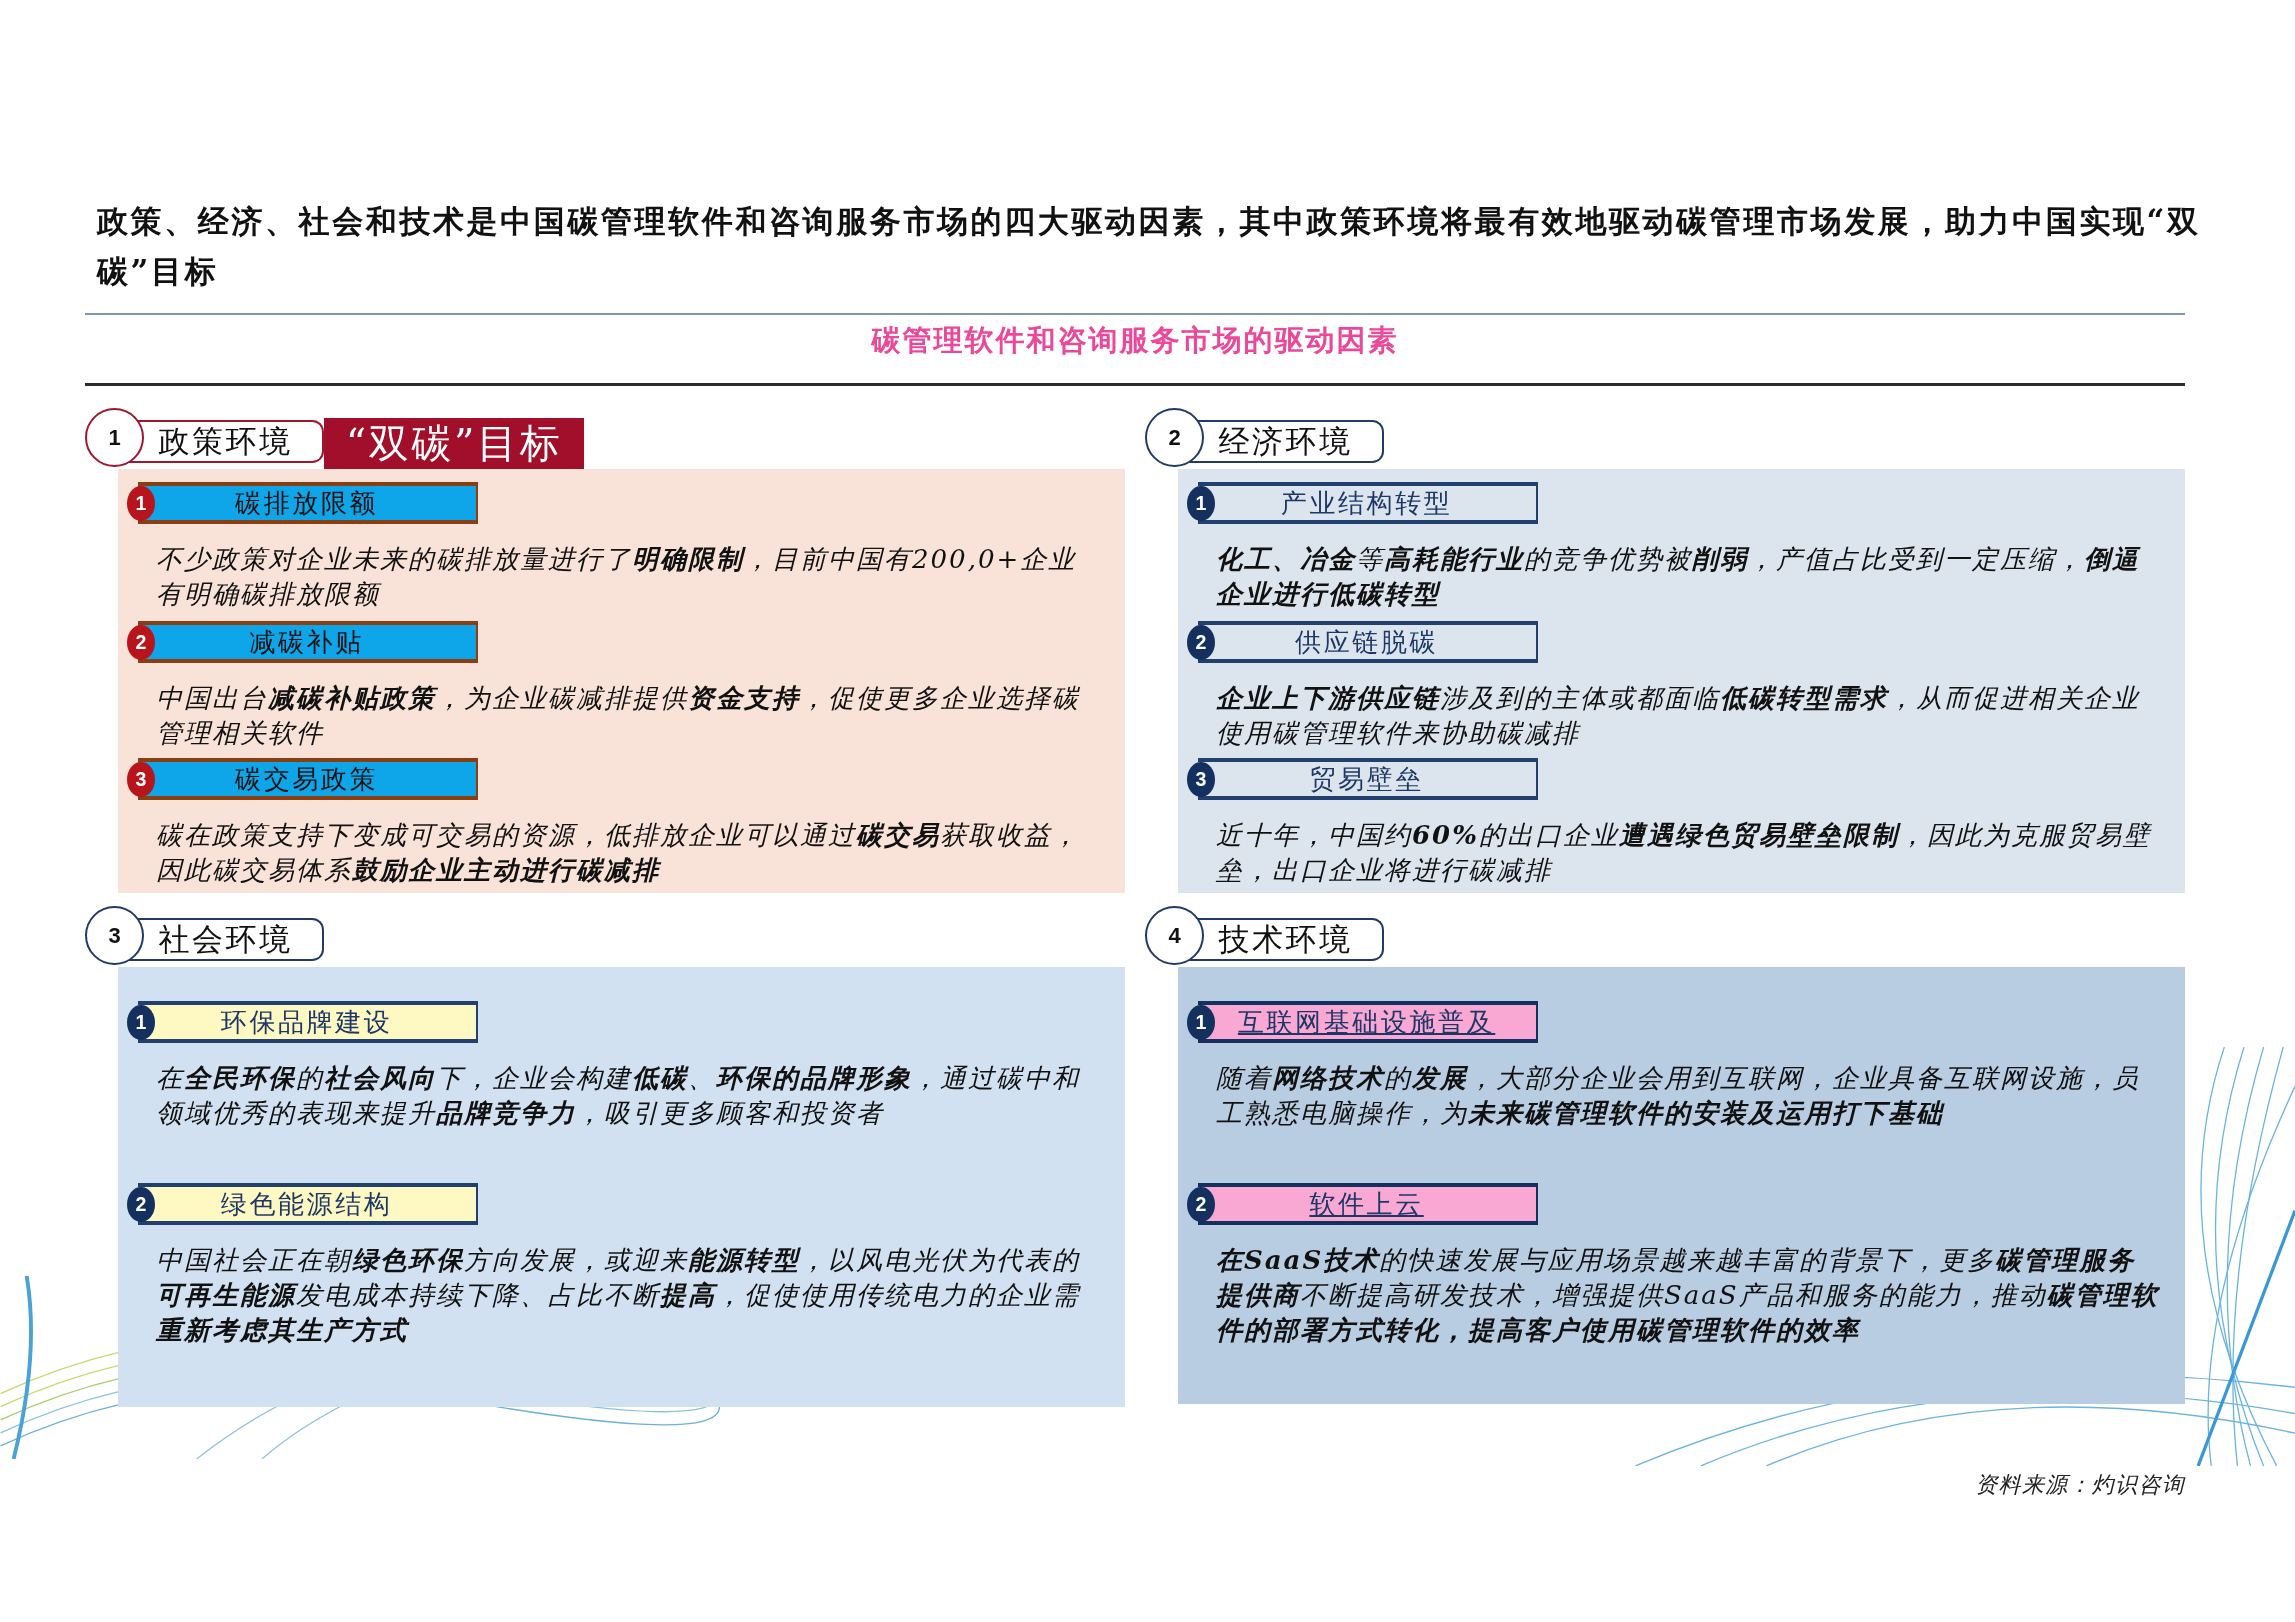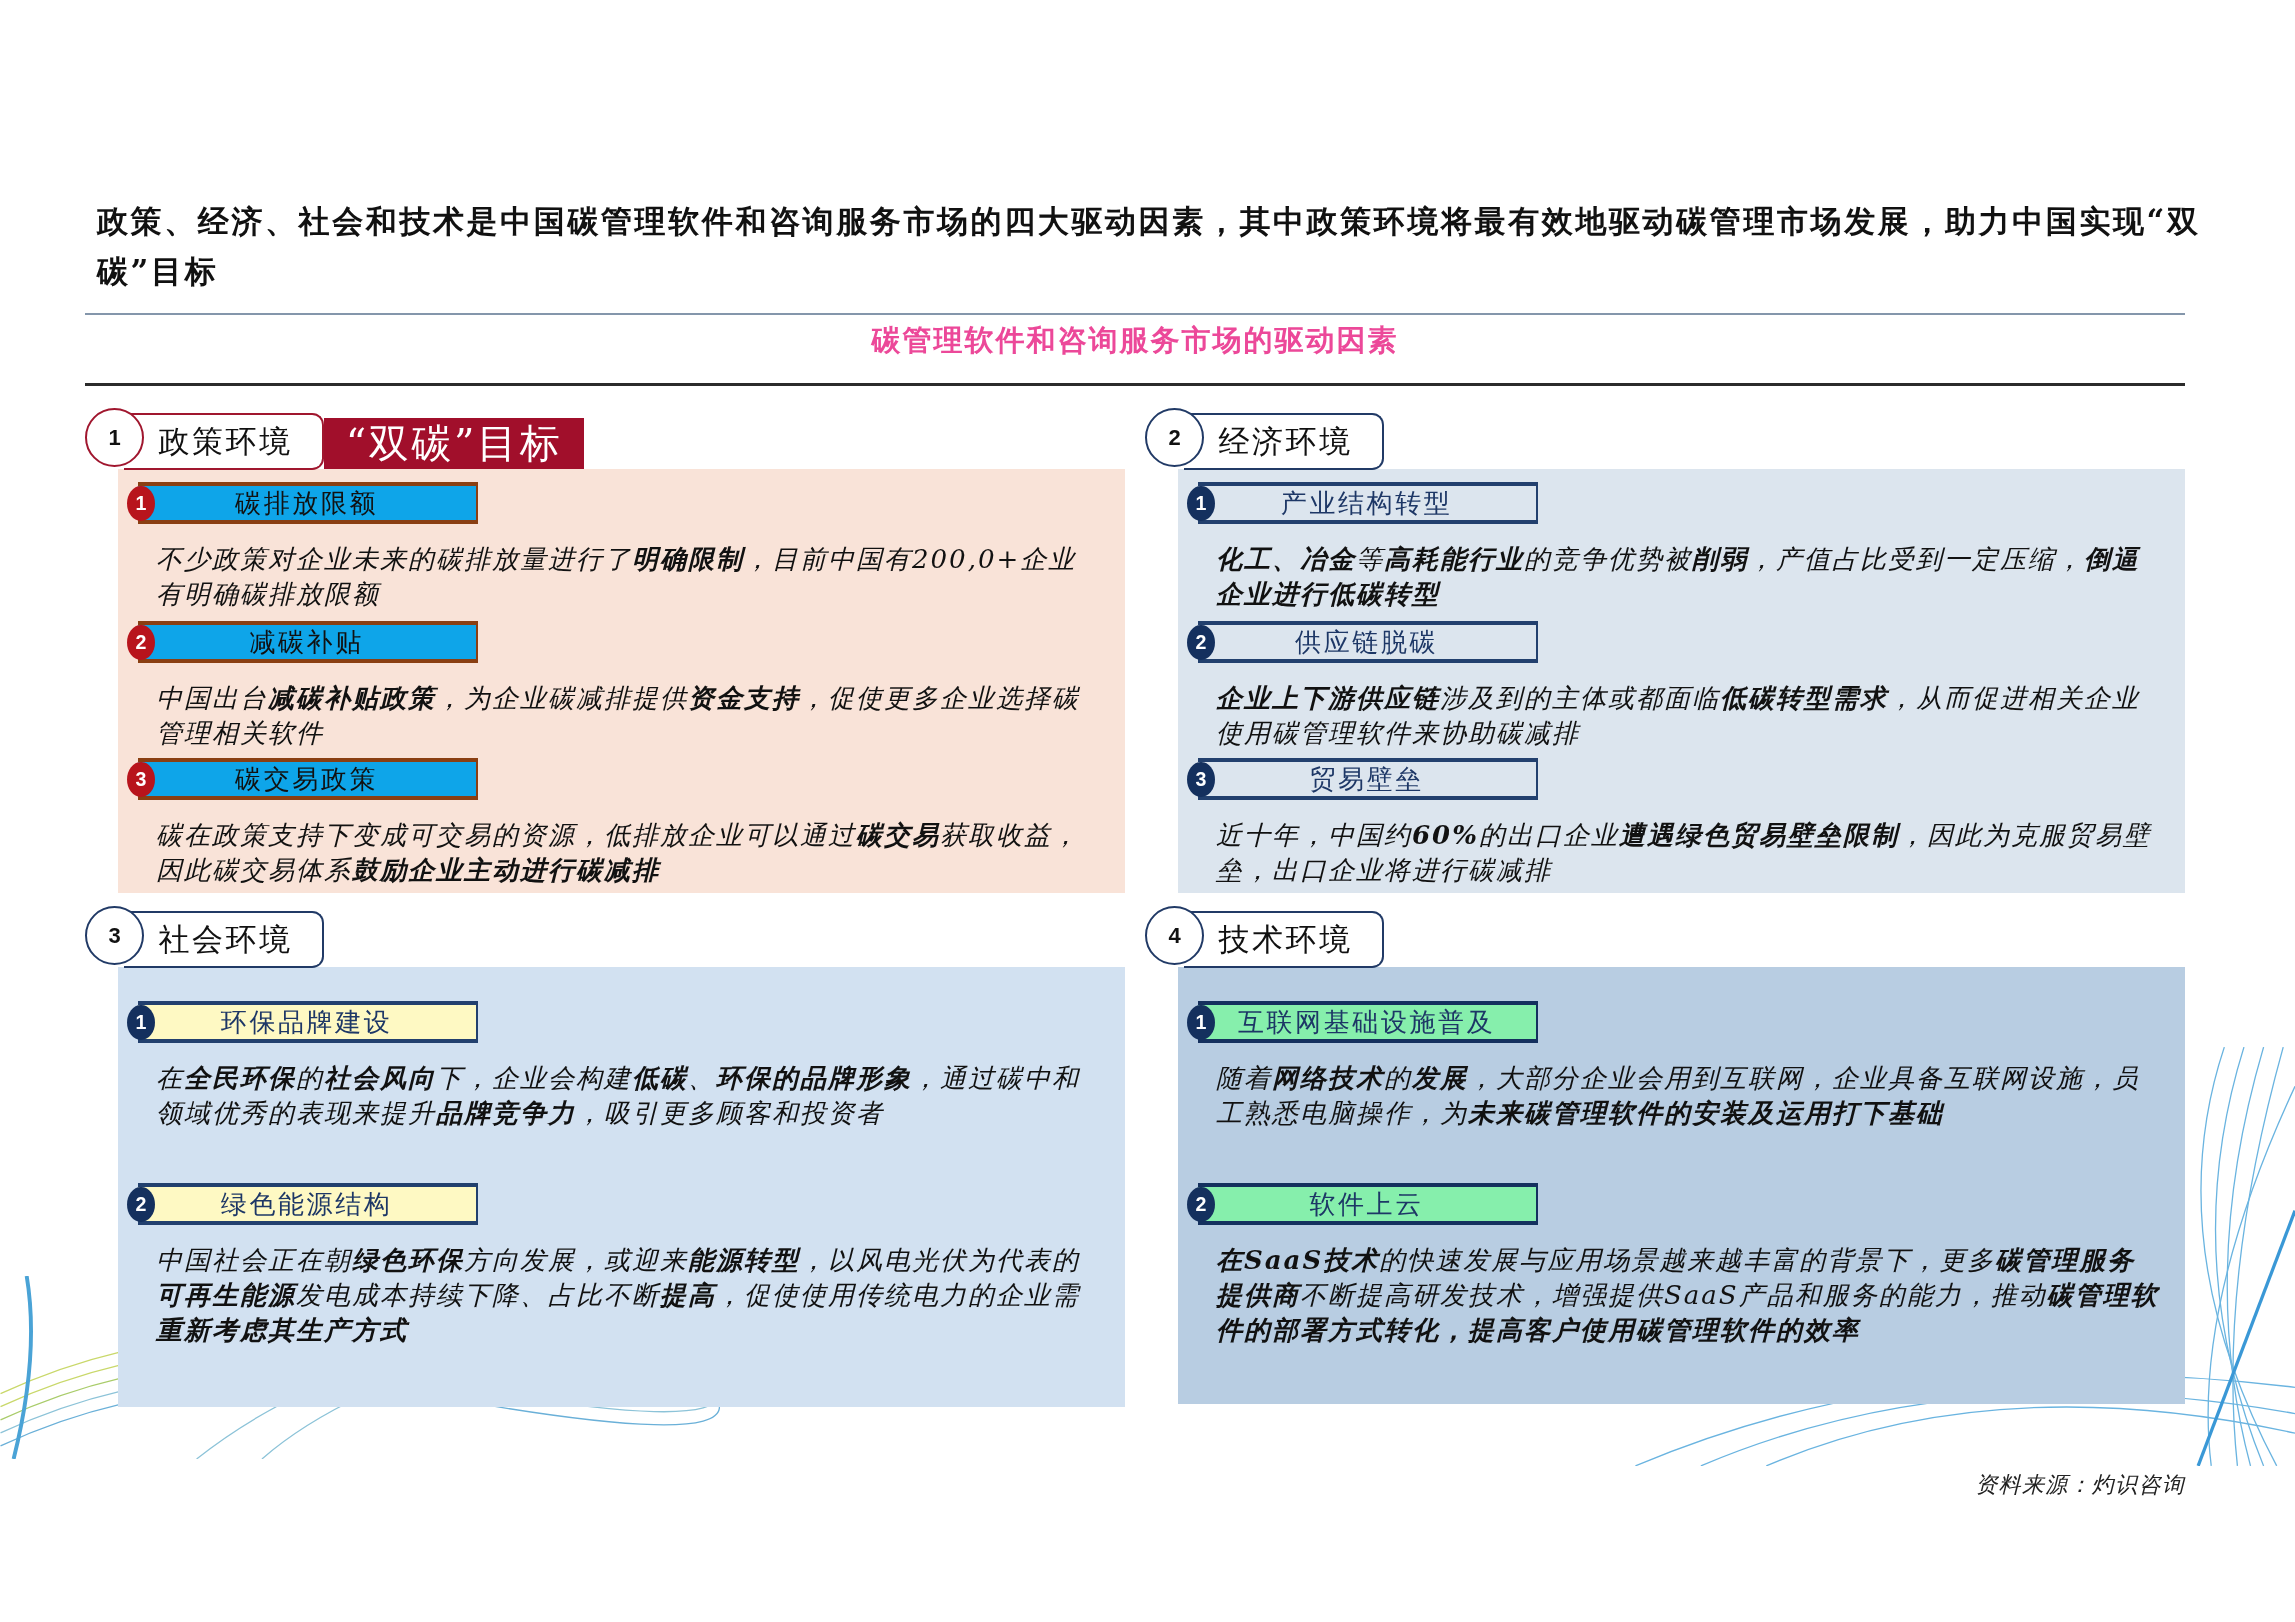--- a/index.html
+++ b/index.html
@@ -31,21 +31,21 @@
     position:absolute; left:0; top:0; height:63px;
     display:flex; align-items:center;
   }
   .hdr .circle {
     width:59px; height:59px; border-radius:50%; border:2.6px solid #213a66;
     background:#fff; display:flex; align-items:center; justify-content:center;
     font-family:"Liberation Sans",sans-serif; font-weight:bold; font-size:22px; color:#111;
     position:relative; z-index:2; box-sizing:border-box;
   }
   .hdr .tab {
-    margin-left:-19.6px; height:57px; padding:0 29px 0 34px; box-sizing:border-box;
+    margin-left:-19.6px; height:43px; padding:0 29px 0 34px; box-sizing:border-box;
     border:2px solid #213a66; border-left:none; border-radius:0 11.8px 11.8px 0;
     background:#fff; display:flex; align-items:center;
     font-size:31px; letter-spacing:2.6px; color:#111; position:relative; z-index:1;margin-top:8px;
   }
   .hdr.red .circle { border-color:#a0162e; }
   .hdr.red .tab { border-color:#a0162e; }
   .hdr .badge {
     height:51px; align-self:flex-end; margin-left:0; padding:0 22px;
     background:#a10f2b; color:#fff; font-size:40px; letter-spacing:2.6px;
     display:flex; align-items:center;
@@ -75,21 +75,21 @@
 
   .q-grey .panel { background:#dce5ee; }
   .q-grey .label { border-color:#22406e; color:#1d3766; background:#dce5ee; }
   .q-grey .num { background:#14305e; }
 
   .q-lblue .panel { background:#d2e1f1; }
   .q-lblue .label { border-color:#22406e; color:#1d3766; background:#fef9c3; }
   .q-lblue .num { background:#14305e; }
 
   .q-mblue .panel { background:#b8cde2; }
-  .q-mblue .label { border-color:#14305e; color:#1d3766; background:#86efac; }
+  .q-mblue .label { border-color:#14305e; color:#1d3766; background:#f9a8d4;text-decoration:underline; }
   .q-mblue .num { background:#14305e; }
 
   .source {
     position:absolute; right:110px; top:1470px;
     font-size:22px; font-style:italic; color:#222; letter-spacing:1.3px;
   }
 </style>
 </head>
 <body>
 

